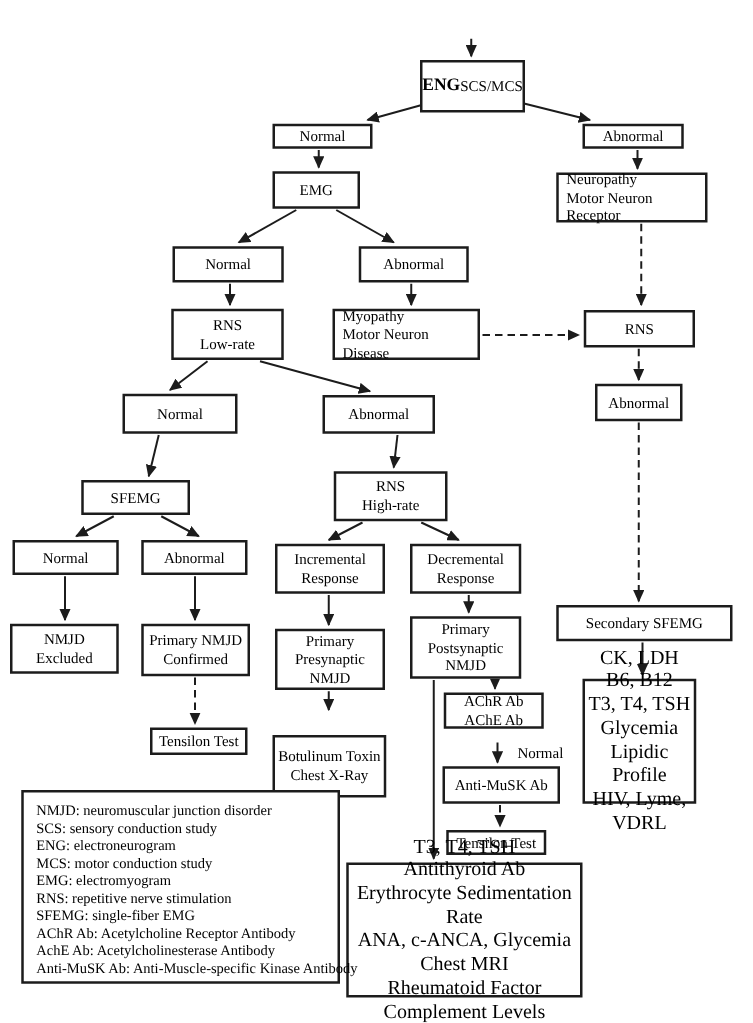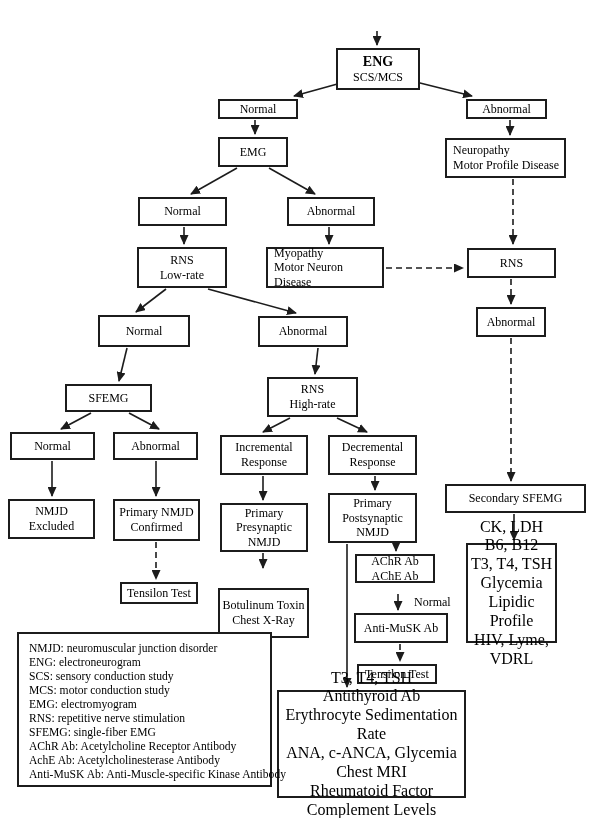--- a/index.html
+++ b/index.html
@@ -103,38 +103,38 @@
       <line x1="398" y1="594" x2="398" y2="610" marker-end="url(#arw)"></line>
       <line x1="400" y1="644" x2="400" y2="661" stroke-dasharray="6 4" marker-end="url(#arw)"></line>
       <line x1="347" y1="544" x2="347" y2="687" marker-end="url(#arw)"></line>
       <line x1="511" y1="279" x2="511" y2="304" stroke-dasharray="6 4" marker-end="url(#arw)"></line>
       <line x1="511" y1="338" x2="511" y2="481" stroke-dasharray="6 4" marker-end="url(#arw)"></line>
       <line x1="514" y1="514" x2="514" y2="540" marker-end="url(#arw)"></line>
     </g>
   </svg>
 
 
-  <div class="node" style="left:336px;top:48px;width:84px;height:42px;flex-direction:column">
+  <div class="node" style="left:336px;top:48px;width:84px;height:42px;flex-direction:row">
     <span class="eng-line1">ENG</span>
     <span class="eng-line2">SCS/MCS</span>
   </div>
 
   <div class="node" style="left:218px;top:99px;width:80px;height:20px">
       <span>Normal</span>
     </div>
   <div class="node" style="left:466px;top:99px;width:81px;height:20px">
       <span>Abnormal</span>
     </div>
 
   <div class="node" style="left:218px;top:137px;width:70px;height:30px">
       <span>EMG</span>
     </div>
   <div class="node left" style="left:445px;top:138px;width:121px;height:40px">
       <span>Neuropathy
-Motor Profile Disease</span>
+Motor Neuron Receptor</span>
     </div>
 
   <div class="node" style="left:138px;top:197px;width:89px;height:29px">
       <span>Normal</span>
     </div>
   <div class="node" style="left:287px;top:197px;width:88px;height:29px">
       <span>Abnormal</span>
     </div>
 
   <div class="node" style="left:137px;top:247px;width:90px;height:41px">
@@ -242,22 +242,22 @@
 Antithyroid Ab
 Erythrocyte Sedimentation Rate
 ANA, c-ANCA, Glycemia
 Chest MRI
 Rheumatoid Factor
 Complement Levels</span>
     </div>
 
   <div id="legend-box" style="left:17px;top:632px;width:255px;height:155px">
     <div class="legend-row">NMJD: neuromuscular junction disorder</div>
+    <div class="legend-row">SCS: sensory conduction study</div>
     <div class="legend-row">ENG: electroneurogram</div>
-    <div class="legend-row">SCS: sensory conduction study</div>
     <div class="legend-row">MCS: motor conduction study</div>
     <div class="legend-row">EMG: electromyogram</div>
     <div class="legend-row">RNS: repetitive nerve stimulation</div>
     <div class="legend-row">SFEMG: single-fiber EMG</div>
     <div class="legend-row">AChR Ab: Acetylcholine Receptor Antibody</div>
     <div class="legend-row">AchE Ab: Acetylcholinesterase Antibody</div>
     <div class="legend-row">Anti-MuSK Ab: Anti-Muscle-specific Kinase Antibody</div>
   </div>
 
 </div>

